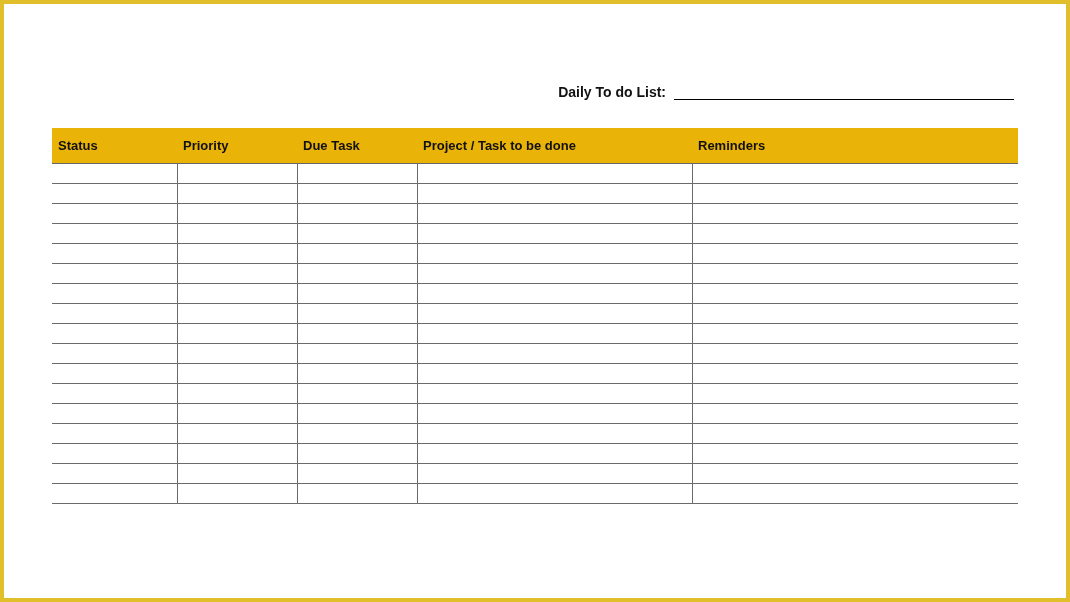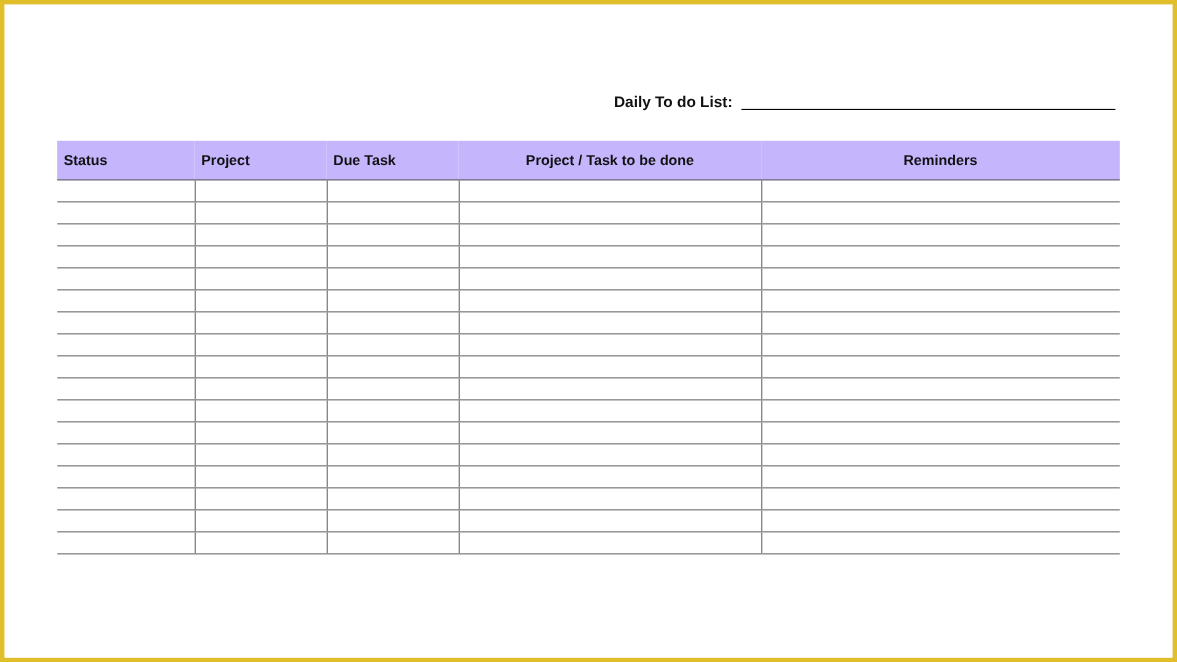--- a/index.html
+++ b/index.html
@@ -34,30 +34,30 @@
       width: 340px;
       border-bottom: 1.5px solid #000;
       height: 16px;
     }
     table {
       width: 100%;
       border-collapse: collapse;
       table-layout: fixed;
     }
     thead th {
-      background: #c4b5fd;
+      background: #eab308;
       font-size: 13px;
       font-weight: 700;
       color: #111;
       text-align: left;
       padding: 10px 6px 10px 6px;
       border-bottom: 1px solid #666;
     }
     thead th:nth-child(4),
-    thead th:nth-child(5) { text-align: center; }
+    thead th:nth-child(5) { text-align: left; }
     tbody td {
       border-bottom: 1px solid #6b6b6b;
       border-left: 1px solid #6b6b6b;
       height: 20px;
       padding: 0;
     }
     tbody td:first-child { border-left: none; }
     col.c1 { width: 125px; }
     col.c2 { width: 120px; }
     col.c3 { width: 120px; }
@@ -78,21 +78,21 @@
     <colgroup>
       <col class="c1">
         <col class="c2">
         <col class="c3">
         <col class="c4">
         <col class="c5">
     </colgroup>
     <thead>
       <tr>
         <th>Status</th>
-        <th>Project</th>
+        <th>Priority</th>
         <th>Due Task</th>
         <th>Project / Task to be done</th>
         <th>Reminders</th>
       </tr>
     </thead>
     <tbody id="tbody">
         <tr>
           <td></td>
           <td></td>
           <td></td>

